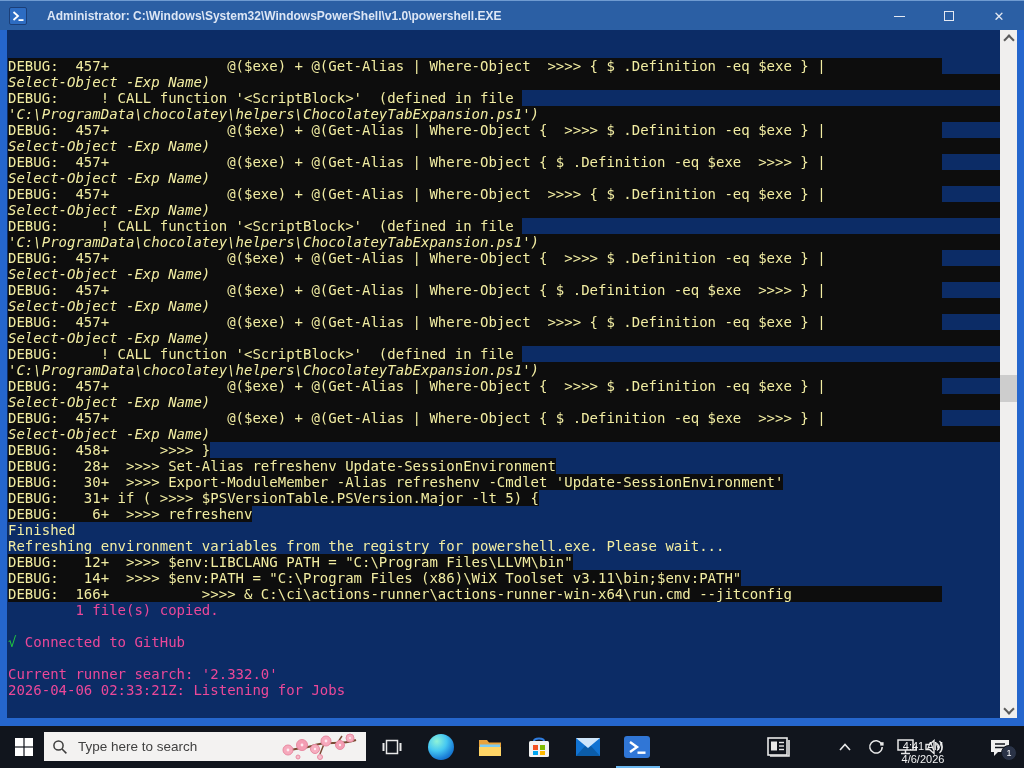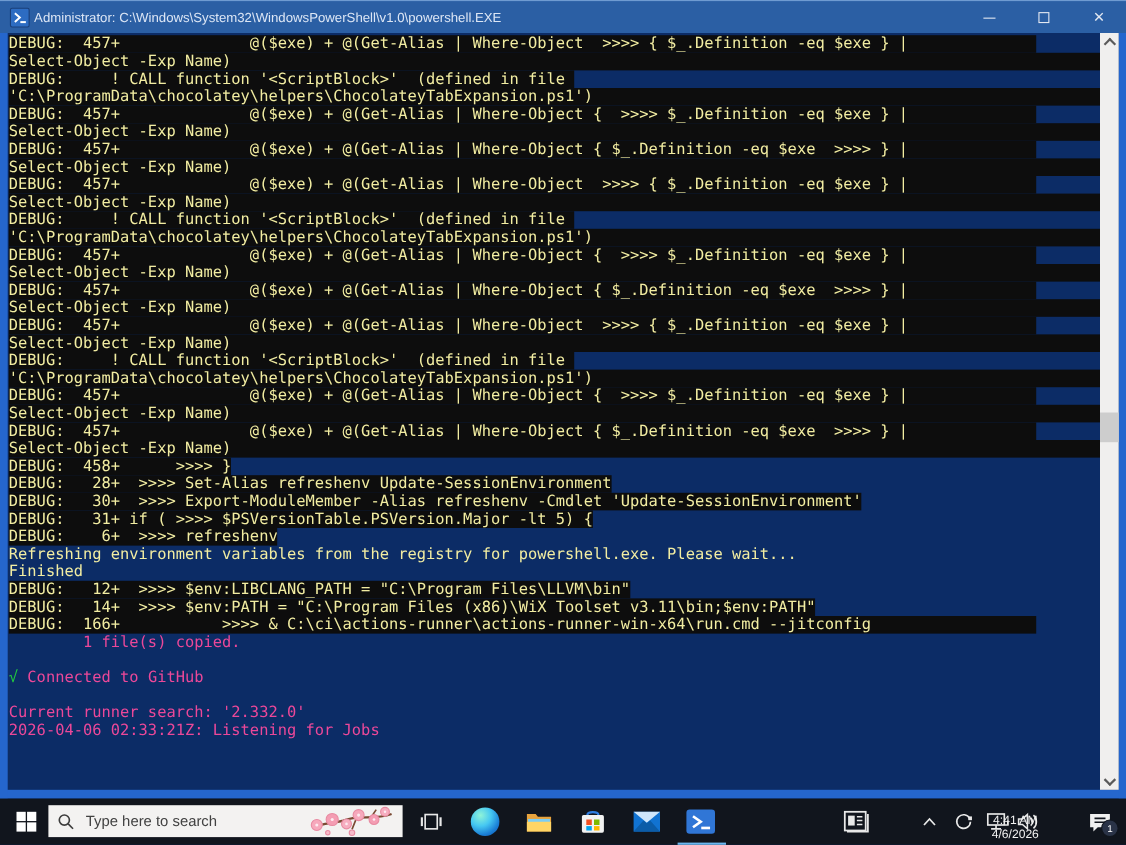--- a/index.html
+++ b/index.html
@@ -1,30 +1,30 @@
 <!DOCTYPE html>
 <html><head>
 <meta charset="utf-8">
 <style>
   html,body{margin:0;padding:0;width:1024px;height:768px;overflow:hidden;background:#0c2c66;font-family:"Liberation Sans",sans-serif;}
   .window{position:absolute;left:0;top:0;width:1024px;height:726px;}
   .titlebar{position:absolute;left:0;top:0;width:1024px;height:30px;background:#2b5fa4;display:flex;align-items:center;box-sizing:border-box;padding-left:9px;border-top:1px solid #6f9bd1;}
   .title-icon{width:16px;height:16px;border-radius:2px;background:#2d6cc2;border:1px solid #1b3f78;flex:0 0 auto;}
-  .title-text{color:#dce6f5;font-size:12px;margin-left:4px;white-space:nowrap;overflow:hidden;}
+  .title-text{color:#dce6f5;font-size:12px;margin-left:20px;white-space:nowrap;overflow:hidden;font-weight:bold;}
   .caption{position:absolute;right:0;top:0;height:30px;display:flex;}
   .cap-btn{width:50px;height:30px;display:flex;align-items:center;justify-content:center;}
   .min-glyph{width:11px;height:1px;background:#e4e9f2;}
   .max-glyph{width:10px;height:10px;border:1px solid #e4e9f2;box-sizing:border-box;}
   .close-glyph{color:#e4e9f2;font-size:13px;line-height:13px;font-family:"DejaVu Sans",sans-serif;}
   .content{position:absolute;left:0;top:30px;width:1024px;height:696px;box-sizing:border-box;border-left:7px solid #2566cd;border-right:7px solid #2566cd;border-bottom:8px solid #2566cd;background:#0c2c66;display:flex;}
   .console-text{flex:1 1 auto;overflow:hidden;padding:2px 0 0 1px;font-family:"DejaVu Sans Mono","Liberation Mono",monospace;font-size:14px;}
   .crow{height:16px;line-height:16px;white-space:pre;}
-  .seg{display:inline-block;height:16px;vertical-align:top;}
+  .seg{display:inline-block;height:16px;vertical-align:top;margin-top:26px;}
   .debug,.debug-fill,.debug-tail{background:#0d0d0d;color:#f2eda2;}
-  .debug-fill{width:100%;}
+  .debug-fill{width:100%;font-style:italic;}
   .debug-tail{width:calc(100% - 58px);}
   .yellow{color:#f2eda2;}
   .white{color:#ec4899;}
   .green{color:#21c93f;}
   .scrollbar{flex:0 0 17px;background:#f0efee;position:relative;}
   .sb-btn{position:absolute;left:0;width:17px;height:16px;}
   .sb-up{top:0;}
   .sb-down{bottom:0;}
   .sb-chev{display:block;width:6px;height:6px;border-left:2px solid #5a5a5a;border-top:2px solid #5a5a5a;margin:6px auto 0;}
   .sb-up .sb-chev{transform:rotate(45deg);margin-top:6px;}
@@ -89,22 +89,22 @@
         <div class="crow"><span class="seg debug-fill">'C:\ProgramData\chocolatey\helpers\ChocolateyTabExpansion.ps1')</span></div>
         <div class="crow"><span class="seg debug-tail">DEBUG:  457+              @($exe) + @(Get-Alias | Where-Object {  &gt;&gt;&gt;&gt; $_.Definition -eq $exe } |</span></div>
         <div class="crow"><span class="seg debug-fill">Select-Object -Exp Name)</span></div>
         <div class="crow"><span class="seg debug-tail">DEBUG:  457+              @($exe) + @(Get-Alias | Where-Object { $_.Definition -eq $exe  &gt;&gt;&gt;&gt; } |</span></div>
         <div class="crow"><span class="seg debug-fill">Select-Object -Exp Name)</span></div>
         <div class="crow"><span class="seg debug">DEBUG:  458+      &gt;&gt;&gt;&gt; }</span></div>
         <div class="crow"><span class="seg debug">DEBUG:   28+  &gt;&gt;&gt;&gt; Set-Alias refreshenv Update-SessionEnvironment</span></div>
         <div class="crow"><span class="seg debug">DEBUG:   30+  &gt;&gt;&gt;&gt; Export-ModuleMember -Alias refreshenv -Cmdlet 'Update-SessionEnvironment'</span></div>
         <div class="crow"><span class="seg debug">DEBUG:   31+ if ( &gt;&gt;&gt;&gt; $PSVersionTable.PSVersion.Major -lt 5) {</span></div>
         <div class="crow"><span class="seg debug">DEBUG:    6+  &gt;&gt;&gt;&gt; refreshenv</span></div>
+        <div class="crow"><span class="seg yellow">Finished</span></div>
         <div class="crow"><span class="seg yellow">Refreshing environment variables from the registry for powershell.exe. Please wait...</span></div>
-        <div class="crow"><span class="seg yellow">Finished</span></div>
         <div class="crow"><span class="seg debug">DEBUG:   12+  &gt;&gt;&gt;&gt; $env:LIBCLANG_PATH = "C:\Program Files\LLVM\bin"</span></div>
         <div class="crow"><span class="seg debug">DEBUG:   14+  &gt;&gt;&gt;&gt; $env:PATH = "C:\Program Files (x86)\WiX Toolset v3.11\bin;$env:PATH"</span></div>
         <div class="crow"><span class="seg debug-tail">DEBUG:  166+           &gt;&gt;&gt;&gt; &amp; C:\ci\actions-runner\actions-runner-win-x64\run.cmd --jitconfig </span></div>
         <div class="crow"><span class="seg white">        1 file(s) copied.</span></div>
         <div class="crow"></div>
         <div class="crow"><span class="seg green">√</span><span class="seg white"> Connected to GitHub</span></div>
         <div class="crow"></div>
         <div class="crow"><span class="seg white">Current runner search: '2.332.0'</span></div>
         <div class="crow"><span class="seg white">2026-04-06 02:33:21Z: Listening for Jobs</span></div>
       </div>

